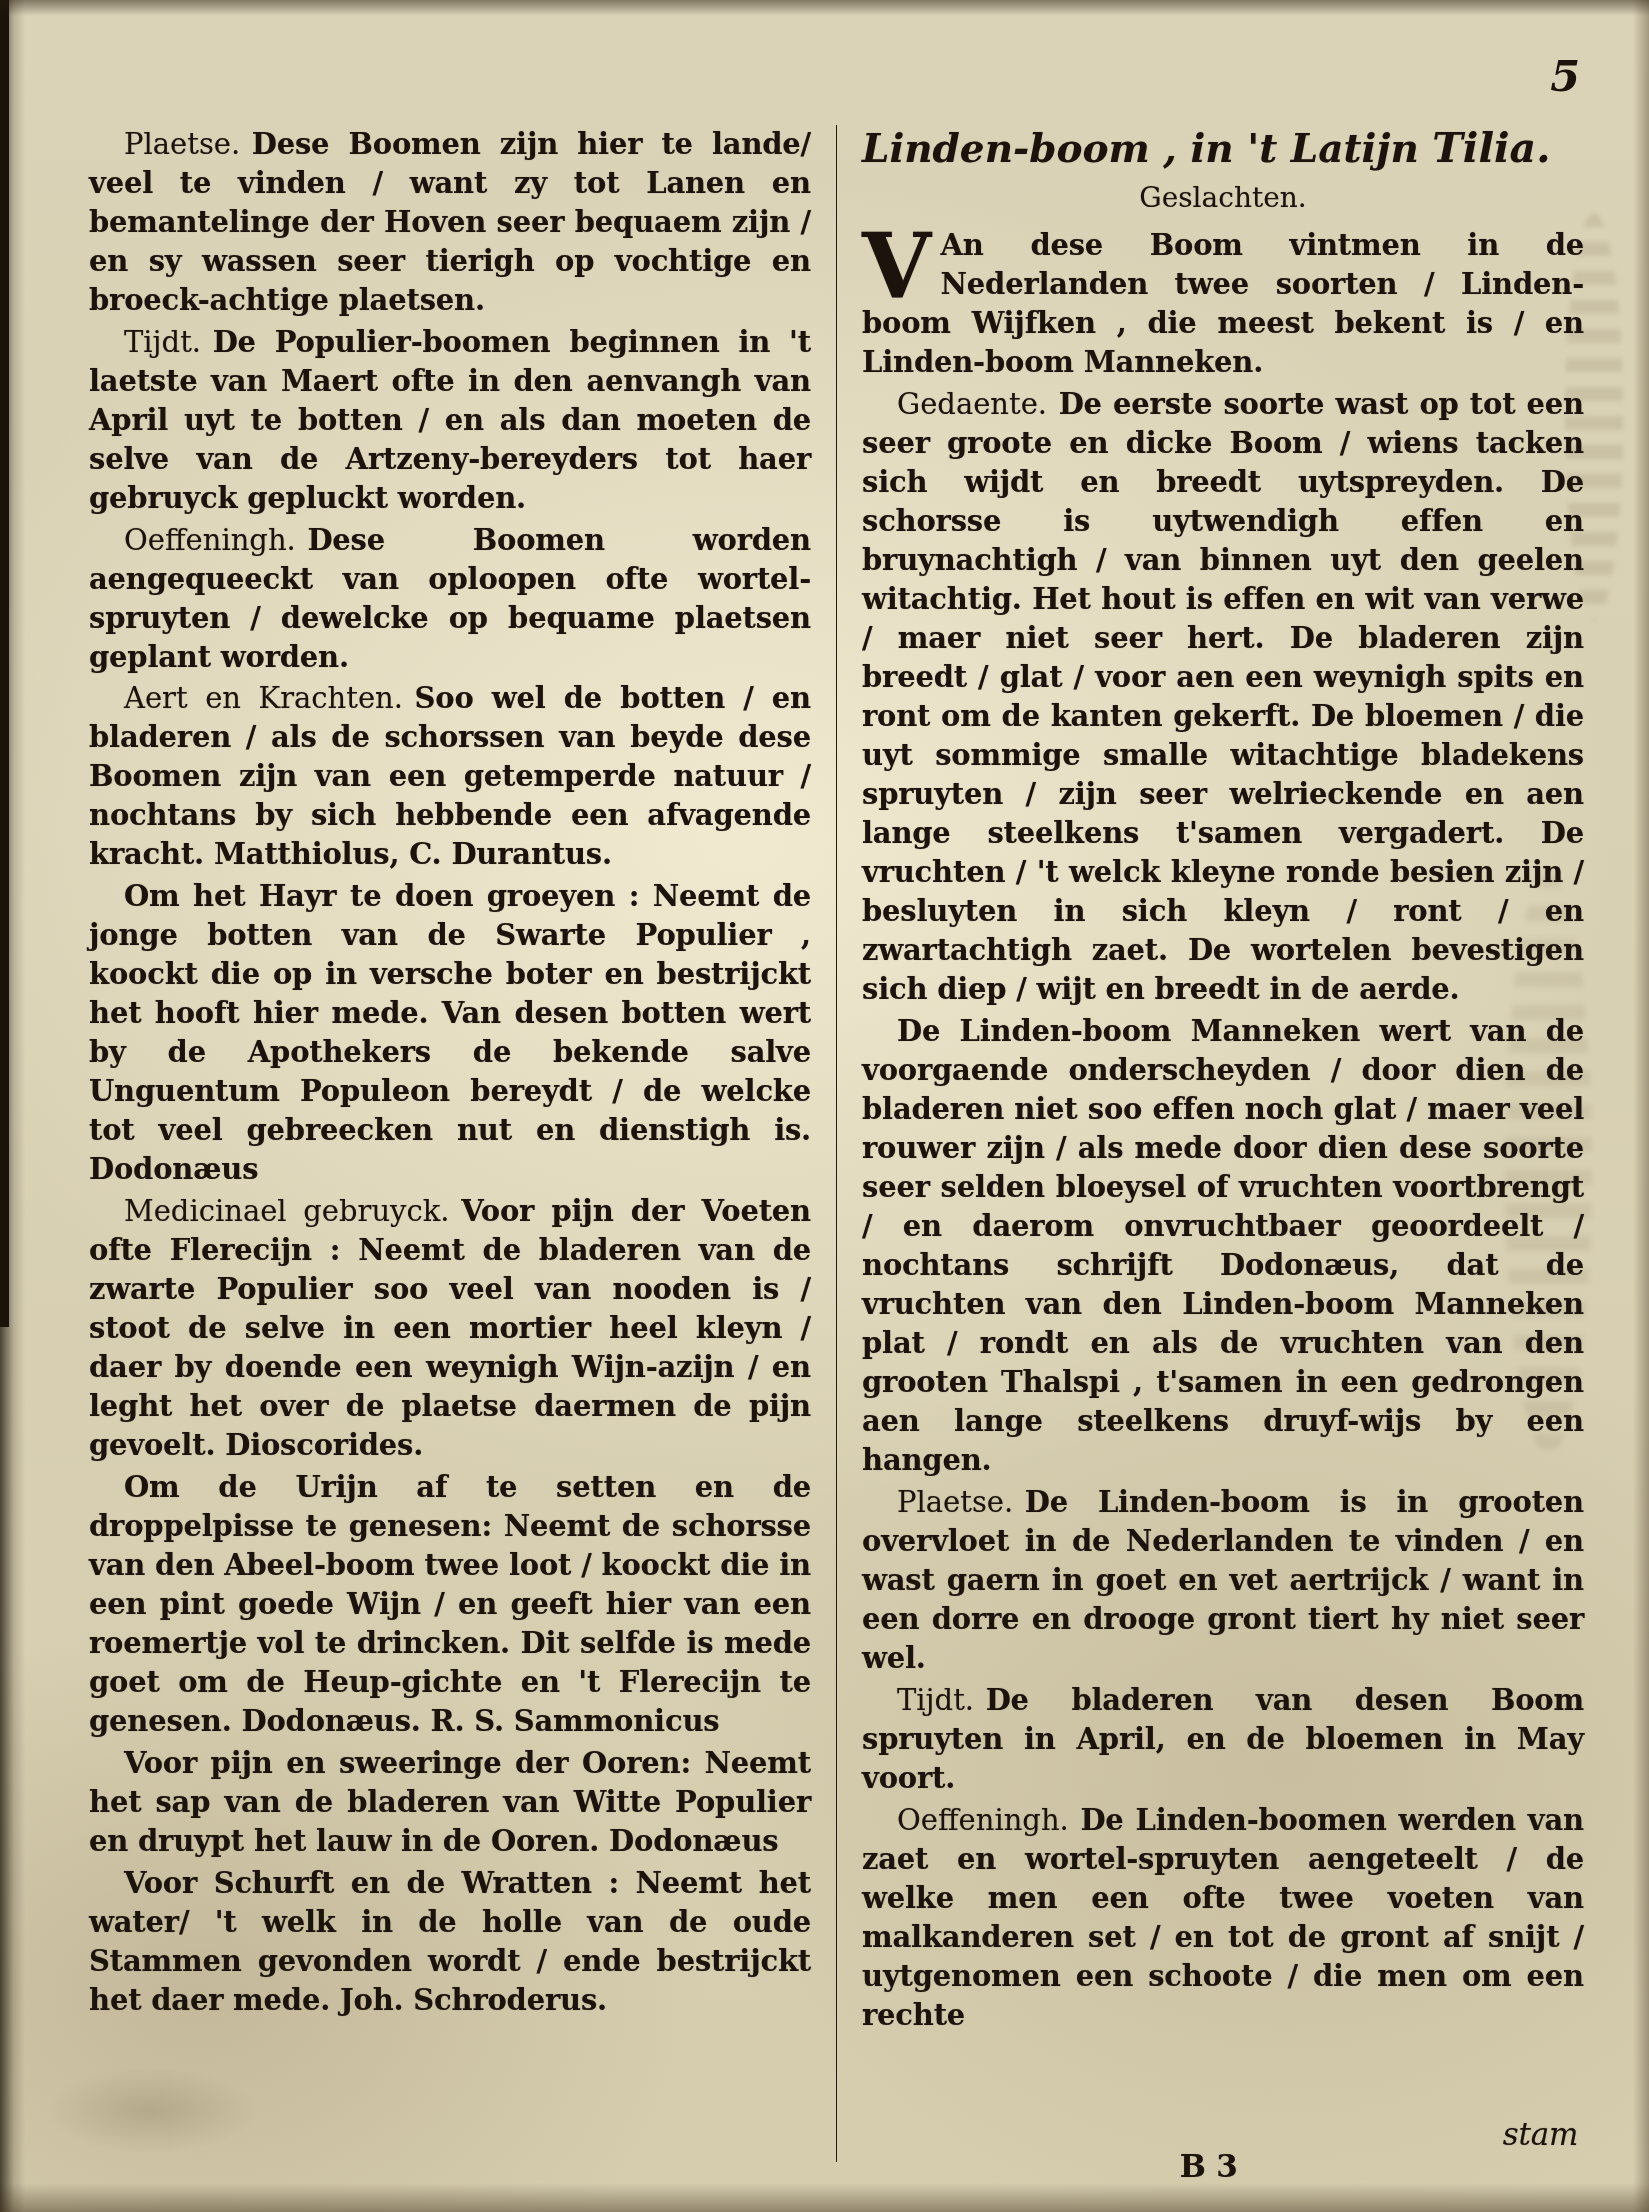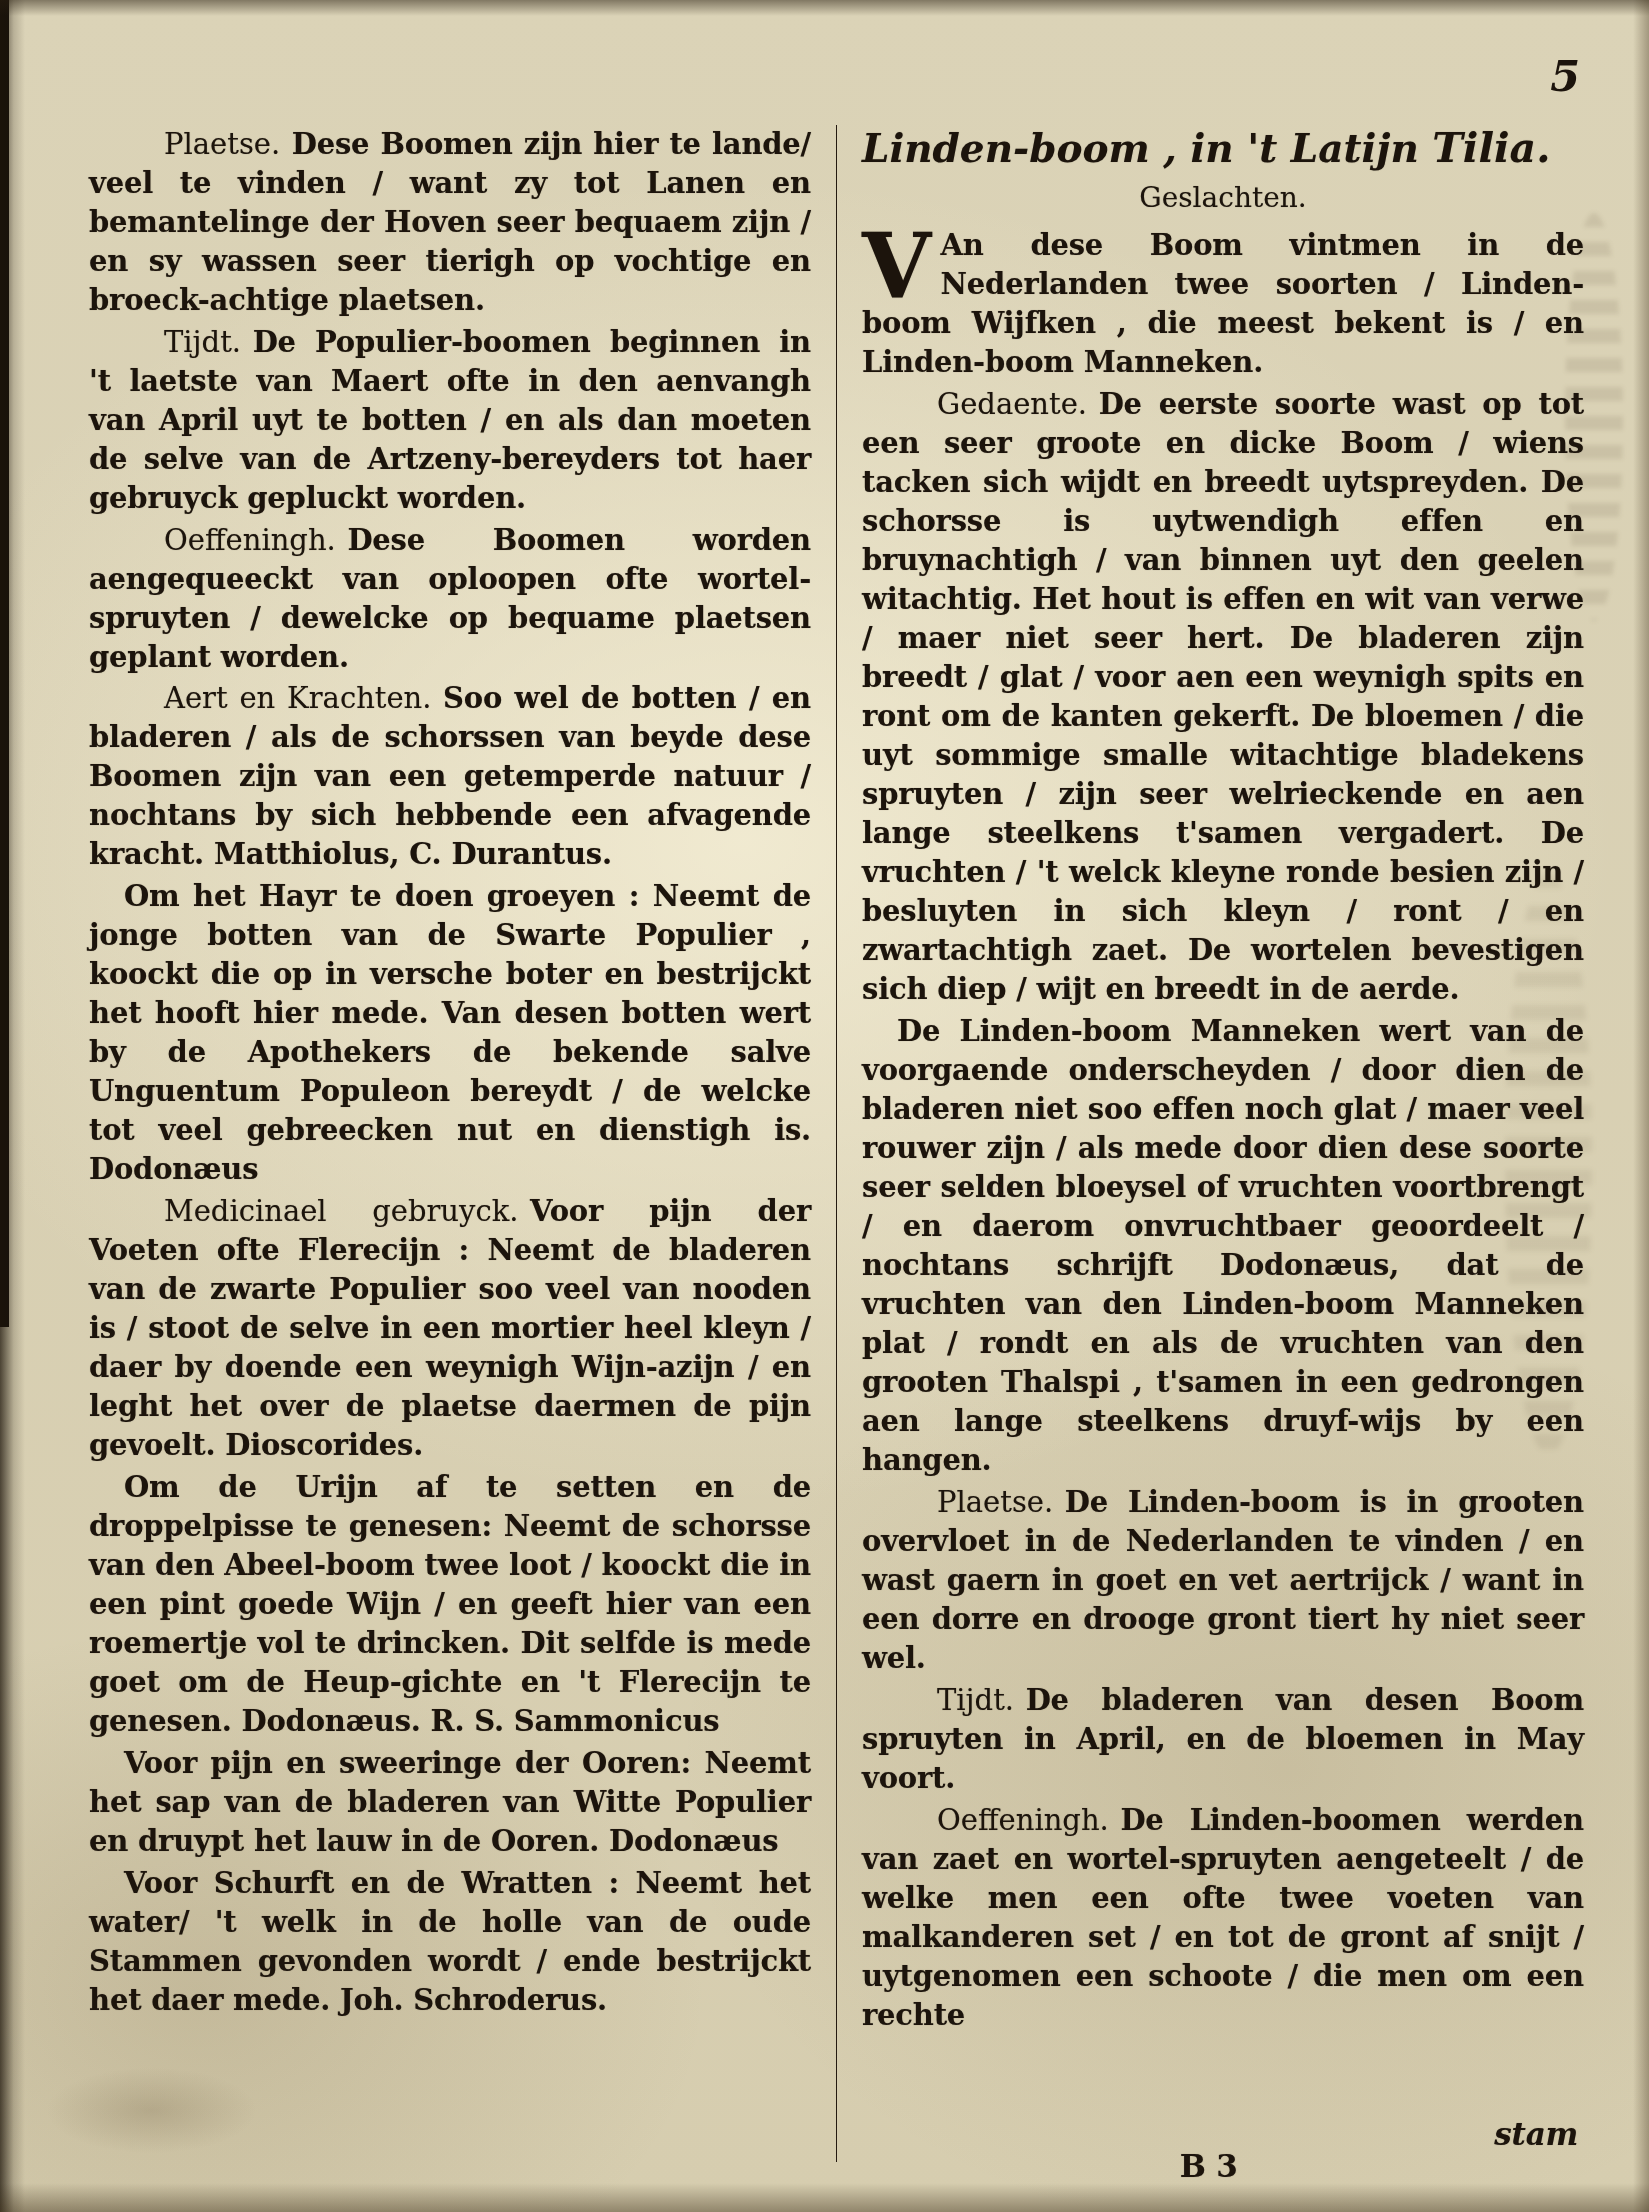--- a/index.html
+++ b/index.html
@@ -49,38 +49,38 @@
 
   .columns{flex:1 1 auto;display:flex;align-items:stretch;margin-top:5.8px;}
   .col{width:50%;font-size:29px;line-height:39px;font-weight:bold;letter-spacing:-0.2px;
        text-align:justify; text-shadow:0 0 1px rgba(28,20,12,0.35);}
   .col-left{padding-right:25px;border-right:1.9px solid #241a10;}
   .col-right{padding-left:25px;display:flex;flex-direction:column;}
 
   .para{margin:0 0 2.9px 0;text-indent:35px;}
   .para.noindent{text-indent:0;}
   .lead{font-weight:normal;letter-spacing:0;}
-  .lead:not(:empty){margin-right:11.6px;margin-left:40px;}
+  .lead:not(:empty){margin-right:11.6px;}
 
   .linden-heading{
     margin:0 0 1.9px 0;font-size:39px;line-height:47px;font-style:italic;font-weight:bold;
     text-align:left;letter-spacing:0;
   }
   .heading-latin{font-size:41px;}
   .subheading{
     text-align:center;font-size:28px;font-weight:normal;margin:3.9px 0 9.7px 0;letter-spacing:0;
   }
   .dropcap{
     float:left;font-size:89px;line-height:72px;font-weight:bold;margin:3.9px 9.7px 0 0;
   }
   .footer-row{
     margin-top:auto;position:relative;height:47px;font-size:31px;
   }
   .signature{position:absolute;left:44%;font-weight:bold;margin-top:32px;}
-  .catchword{position:absolute;right:5.8px;font-weight:bold;font-style:italic;}
+  .catchword{position:absolute;right:5.8px;font-weight:normal;font-style:italic;}
 </style>
 </head>
 <body>
 
 <div class="paper">
   <div class="spine"></div>
   <div class="edge-left"></div>
   <div class="edge-top"></div>
   <div class="edge-right"></div>
   <div class="edge-bottom"></div>

